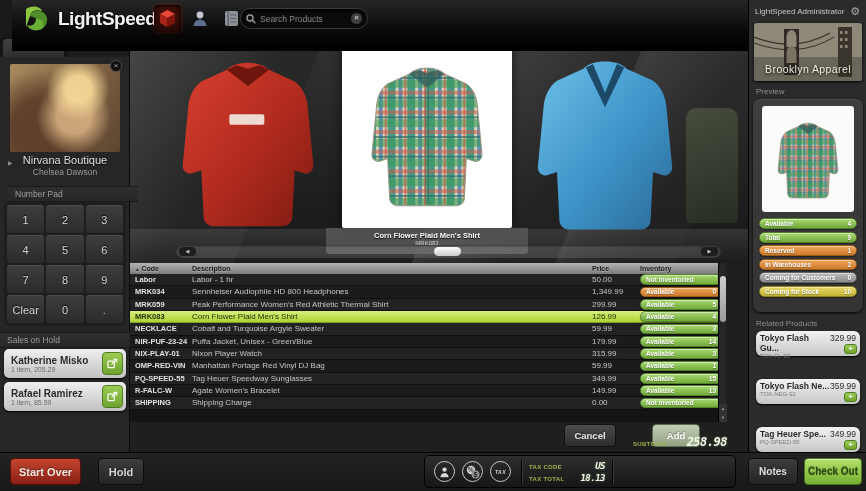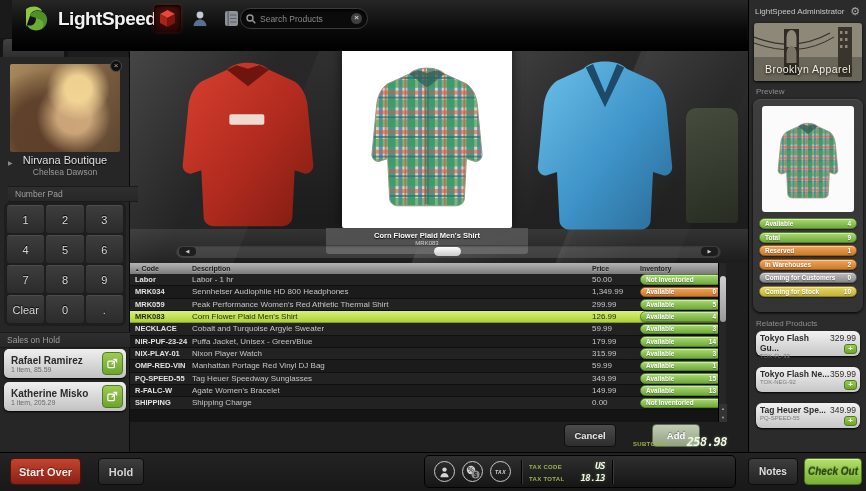--- a/index.html
+++ b/index.html
@@ -53,21 +53,21 @@
   .hold-card { height:29px; border-radius:5px; background:linear-gradient(#efefef,#c2c2c2); box-shadow:0 1px 2px #000; display:flex; align-items:center; padding-left:7px; position:relative; }
   .hold-name { color:#2a2a2a; font-size:10px; font-weight:bold; line-height:11px; }
   .hold-detail { color:#6a6a6a; font-size:7px; }
   .hold-resume { position:absolute; right:3px; top:3px; bottom:3px; width:21px; border-radius:4px; background:linear-gradient(#9ccc52,#6da32f); border:1px solid #517c20; display:flex; align-items:center; justify-content:center; }
   
   .bottombar { position:absolute; left:0; top:452px; width:866px; height:39px; background:linear-gradient(#232323,#181818); border-top:1px solid #000; z-index:6; }
   .btn { display:inline-flex; align-items:center; justify-content:center; border-radius:4px; font-weight:bold; text-shadow:0 -1px 1px rgba(0,0,0,.4); }
   .btn-startover { position:absolute; left:10px; top:458px; width:71px; height:27px; background:linear-gradient(#c2452f,#8a2015); border:1px solid #571009; color:#f5e8e4; font-size:11px; z-index:7; }
   .btn-hold { position:absolute; left:98px; top:458px; width:46px; height:27px; background:linear-gradient(#3d3d3d,#242424); border:1px solid #0d0d0d; color:#d5d5d5; font-size:11px; z-index:7; }
   .btn-notes { position:absolute; left:748px; top:458px; width:50px; height:27px; background:linear-gradient(#3d3d3d,#242424); border:1px solid #0d0d0d; color:#e0e0e0; font-size:10px; z-index:7; }
-  .btn-checkout { position:absolute; left:804px; top:458px; width:58px; height:27px; background:linear-gradient(#b4e069,#77af33); border:1px solid #49751c; color:#2c4a10; font-size:10px; z-index:7; box-shadow:inset 0 1px 0 rgba(255,255,255,.5);font-style:italic; }
+  .btn-checkout { position:absolute; left:804px; top:458px; width:58px; height:27px; background:linear-gradient(#b4e069,#77af33); border:1px solid #49751c; color:#2c4a10; font-size:10px; z-index:7; box-shadow:inset 0 1px 0 rgba(255,255,255,.5); }
   
   .center { position:absolute; left:130px; top:38px; width:618px; height:414px; background:#1f1f1f; overflow:hidden; }
   .stage { position:absolute; left:0; top:0; width:618px; height:225px; background:linear-gradient(#323232,#1c1c1c 80%); overflow:hidden; }
   .wedge { position:absolute; background:linear-gradient(100deg,#525252,#262626 70%); transform:skewX(-22deg); opacity:.8; }
   .w1 { left:-60px; top:-20px; width:210px; height:260px; }
   .w2 { left:330px; top:-30px; width:150px; height:270px; opacity:.55; }
   .w3 { left:470px; top:-10px; width:120px; height:250px; opacity:.45; }
   .floor { position:absolute; left:0; bottom:0; width:100%; height:34px; background:linear-gradient(rgba(120,120,120,.25), rgba(0,0,0,0)); }
   .prod { position:absolute; }
   .card-center { position:absolute; left:212px; top:2px; width:170px; height:188px; background:#fff; border-radius:2px; box-shadow:0 0 12px rgba(0,0,0,.6); display:flex; align-items:center; justify-content:center; }
@@ -126,21 +126,21 @@
   .gear { color:#a8a8a8; font-size:11px; }
   .store-img { position:absolute; left:5px; top:23px; width:108px; height:58px; border-radius:3px; overflow:hidden; box-shadow:0 1px 3px #000; }
   .store-label { position:absolute; left:0; bottom:6px; width:100%; text-align:center; color:#f2eee2; font-size:10.5px; letter-spacing:.4px; text-shadow:0 1px 3px #000; }
   .rb-section { color:#8f8f8f; font-size:8px; padding:3px 0 2px 7px; }
   .preview-label { position:absolute; left:0; top:84px; width:118px; }
   .preview-panel { position:absolute; left:4px; top:99px; width:110px; height:213px; background:linear-gradient(#3e3e3e,#333); border-radius:8px; box-shadow:inset 0 1px 0 #4c4c4c, 0 1px 3px #000; }
   .preview-img { position:absolute; left:9px; top:7px; width:92px; height:106px; background:#fbfbfb; border-radius:3px; display:flex; align-items:center; justify-content:center; }
   .stats { position:absolute; left:6px; top:119px; width:98px; display:flex; flex-direction:column; gap:2.5px; }
   .stats .pill { width:98px; height:11px; font-size:6.5px; }
   .related-label { position:absolute; left:0; top:316px; width:118px; }
-  .related { position:absolute; left:7px; top:331px; width:104px; display:flex; flex-direction:column; gap:11px; }
+  .related { position:absolute; left:7px; top:331px; width:104px; display:flex; flex-direction:column; gap:23px; }
   .rel-card { height:25px; border-radius:6px; background:linear-gradient(#f2f2f2,#c6c6c6); box-shadow:0 1px 2px #000; position:relative; padding:2px 4px; }
   .rel-top { display:flex; justify-content:space-between; align-items:baseline; }
   .rel-name { color:#2c2c2c; font-size:8.5px; font-weight:bold; }
   .rel-price { color:#2c2c2c; font-size:8.5px; }
   .rel-code { color:#7c7c7c; font-size:6px; }
   .rel-add { position:absolute; right:3px; bottom:2px; width:13px; height:10px; border-radius:3px; background:linear-gradient(#9ccc52,#6da32f); border:1px solid #517c20; color:#fff; font-size:8px; line-height:8px; text-align:center; font-weight:bold; }
 </style>
 </head>
 <body>
 
@@ -452,35 +452,35 @@
 
         <div class="numkey">0</div>
 
         <div class="numkey">.</div>
       </div>
     <div class="section-bar bar-holds">Sales on Hold</div>
     <div class="holds">
 
         <div class="hold-card">
           <div>
-            <div class="hold-name">Rafael Ramirez</div>
-            <div class="hold-detail">1 item, 85.59</div>
+            <div class="hold-name">Katherine Misko</div>
+            <div class="hold-detail">1 item, 205.29</div>
           </div>
           <div class="hold-resume">
             <svg width="11" height="11" viewBox="0 0 12 12">
               <rect x="1" y="3.5" width="7" height="7" rx="1" fill="none" stroke="#fff" stroke-width="1.3"></rect>
               <path d="M5,7 L10.5,1.5 M7,1.5 h3.5 v3.5" fill="none" stroke="#fff" stroke-width="1.3"></path>
             </svg>
           </div>
         </div>
 
         <div class="hold-card">
           <div>
-            <div class="hold-name">Katherine Misko</div>
-            <div class="hold-detail">1 item, 205.29</div>
+            <div class="hold-name">Rafael Ramirez</div>
+            <div class="hold-detail">1 item, 85.59</div>
           </div>
           <div class="hold-resume">
             <svg width="11" height="11" viewBox="0 0 12 12">
               <rect x="1" y="3.5" width="7" height="7" rx="1" fill="none" stroke="#fff" stroke-width="1.3"></rect>
               <path d="M5,7 L10.5,1.5 M7,1.5 h3.5 v3.5" fill="none" stroke="#fff" stroke-width="1.3"></path>
             </svg>
           </div>
         </div>
       </div>
   </div>

